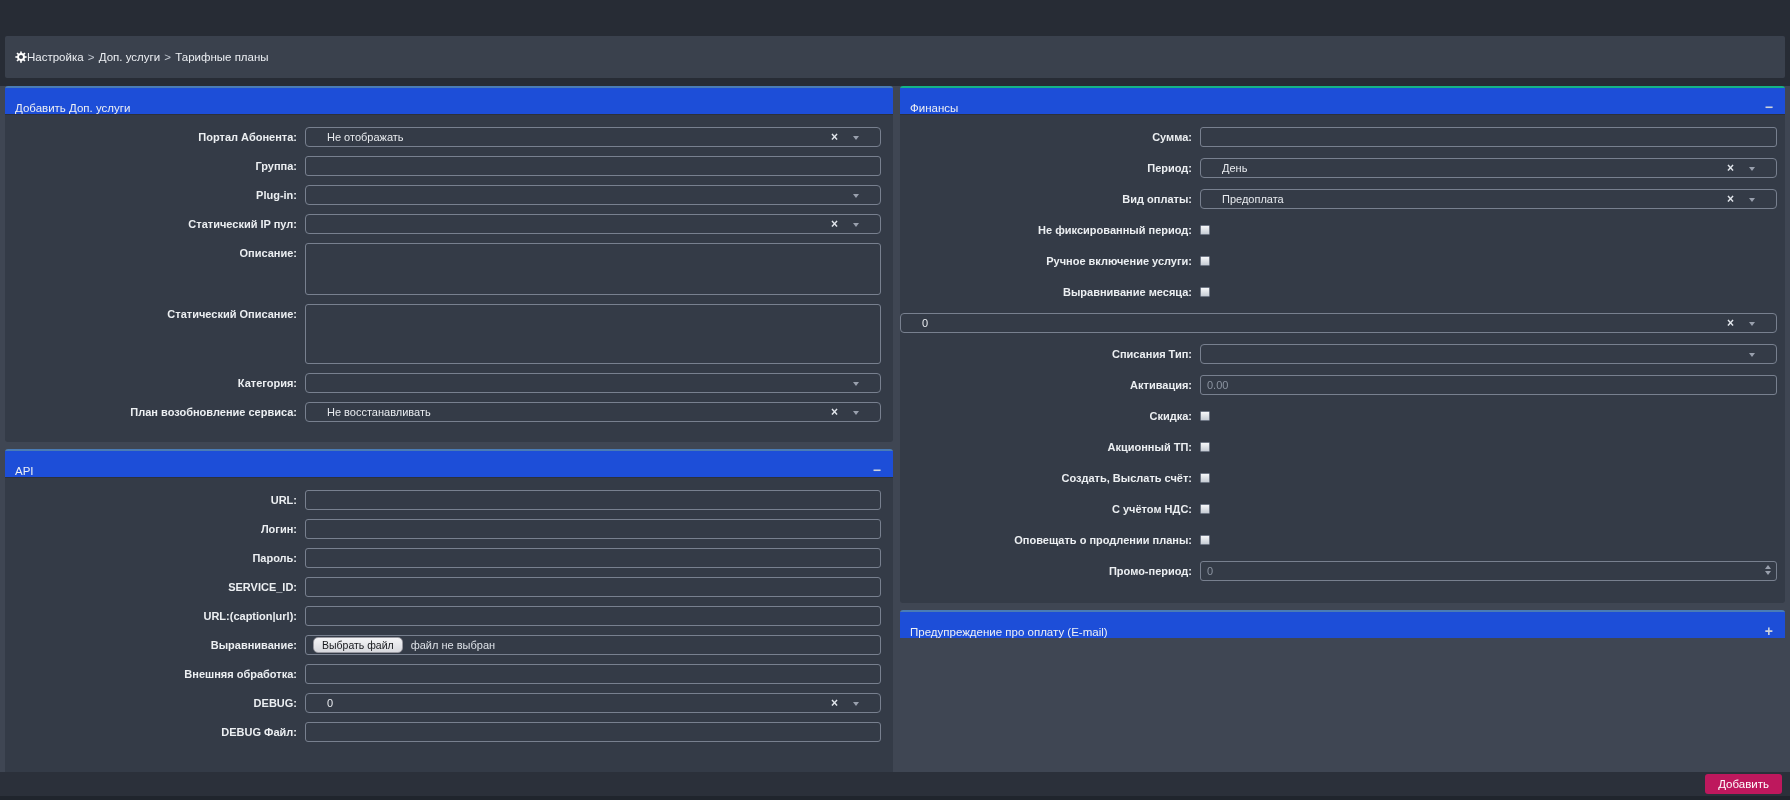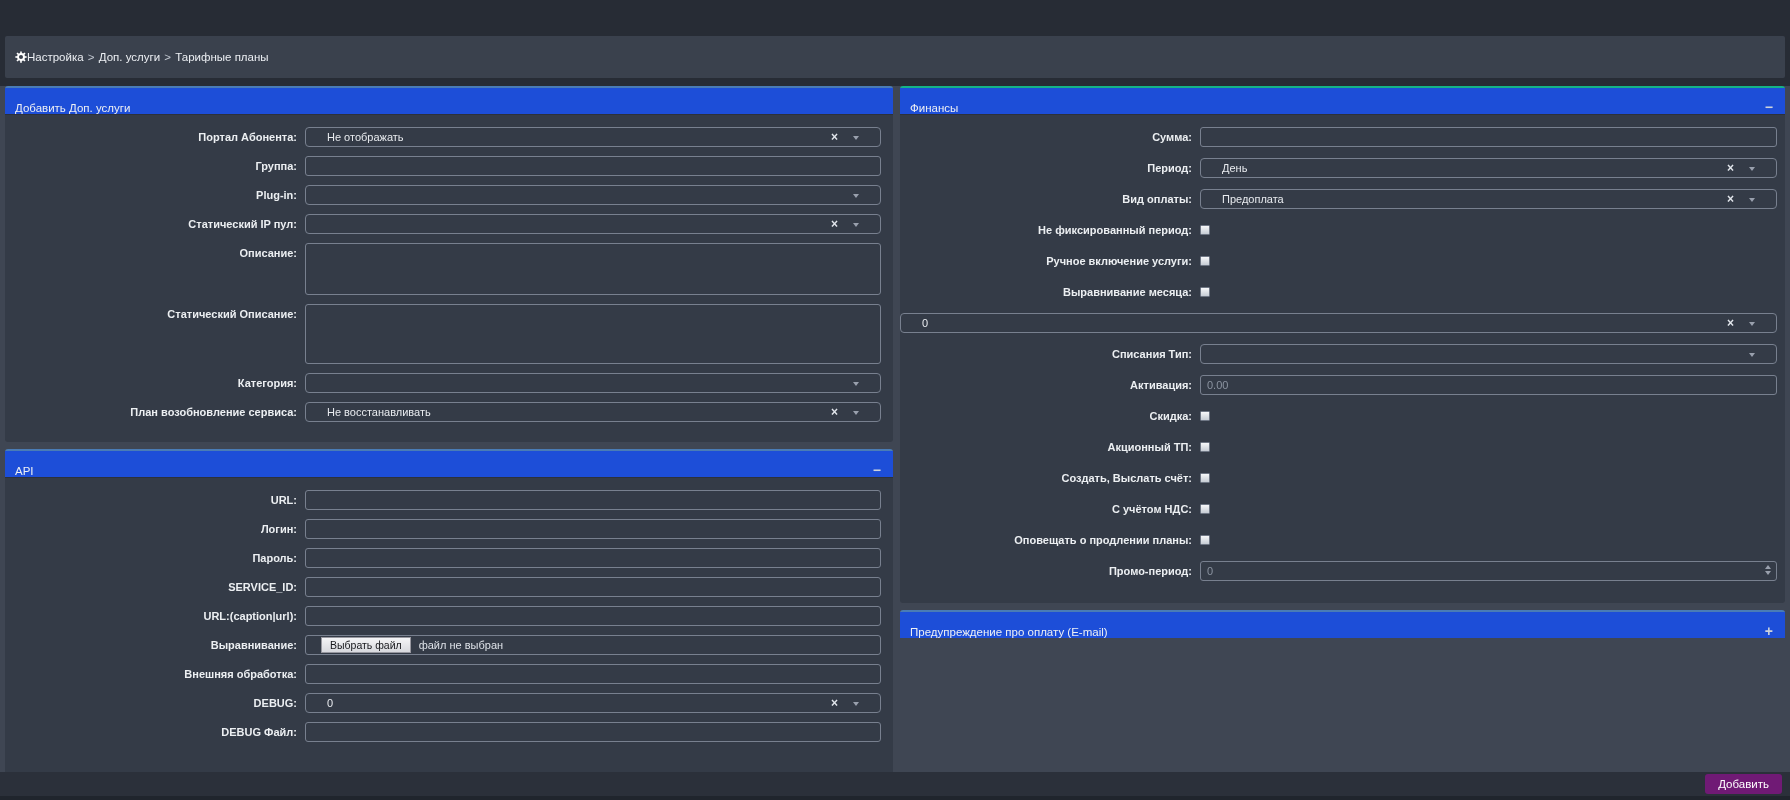--- a/index.html
+++ b/index.html
@@ -87,23 +87,23 @@
   .sp-up{width:0;height:0;border-left:3px solid transparent;border-right:3px solid transparent;border-bottom:4px solid #99a0ad;}
   .sp-dn{width:0;height:0;border-left:3px solid transparent;border-right:3px solid transparent;border-top:4px solid #99a0ad;}
 
   .filebox{
     flex:1;height:20px;box-sizing:border-box;min-width:0;
     border:1px solid #78808f;border-radius:3px;
     display:flex;align-items:center;padding:0 1px;gap:8px;
   }
   .filebtn{
     background:linear-gradient(#f4f4f6,#d8d9de);
-    border:1px solid #97979f;border-radius:0;
+    border:1px solid #97979f;border-radius:5px;
     color:#17181c;font-size:10.5px;height:16px;line-height:13px;
-    padding:0 8px;margin-left:14px;cursor:pointer;
+    padding:0 8px;margin-left:6px;cursor:pointer;
     font-family:"Liberation Sans",sans-serif;white-space:nowrap;
   }
   .file-label{color:#dde1e7;font-size:11px;white-space:nowrap;}
 
   
   .footer{
     height:28px;box-sizing:border-box;background:#2b303a;
     border-bottom:4px solid #20252d;
     display:flex;align-items:center;justify-content:flex-end;padding:0 8px;
   }
@@ -411,16 +411,16 @@
         <div class="panel-header" style="border-bottom:none;">
           <span class="panel-title">Предупреждение про оплату (E-mail)</span>
           <span class="collapse-btn">+</span>
         </div>
       </section>
     </div>
 
   </div>
 
   <div class="footer">
-    <button class="submit-btn" style="background: #701a75;">Добавить</button>
+    <button class="submit-btn" style="background: #be185d;">Добавить</button>
   </div>
 
 </div>
 
 </body></html>

